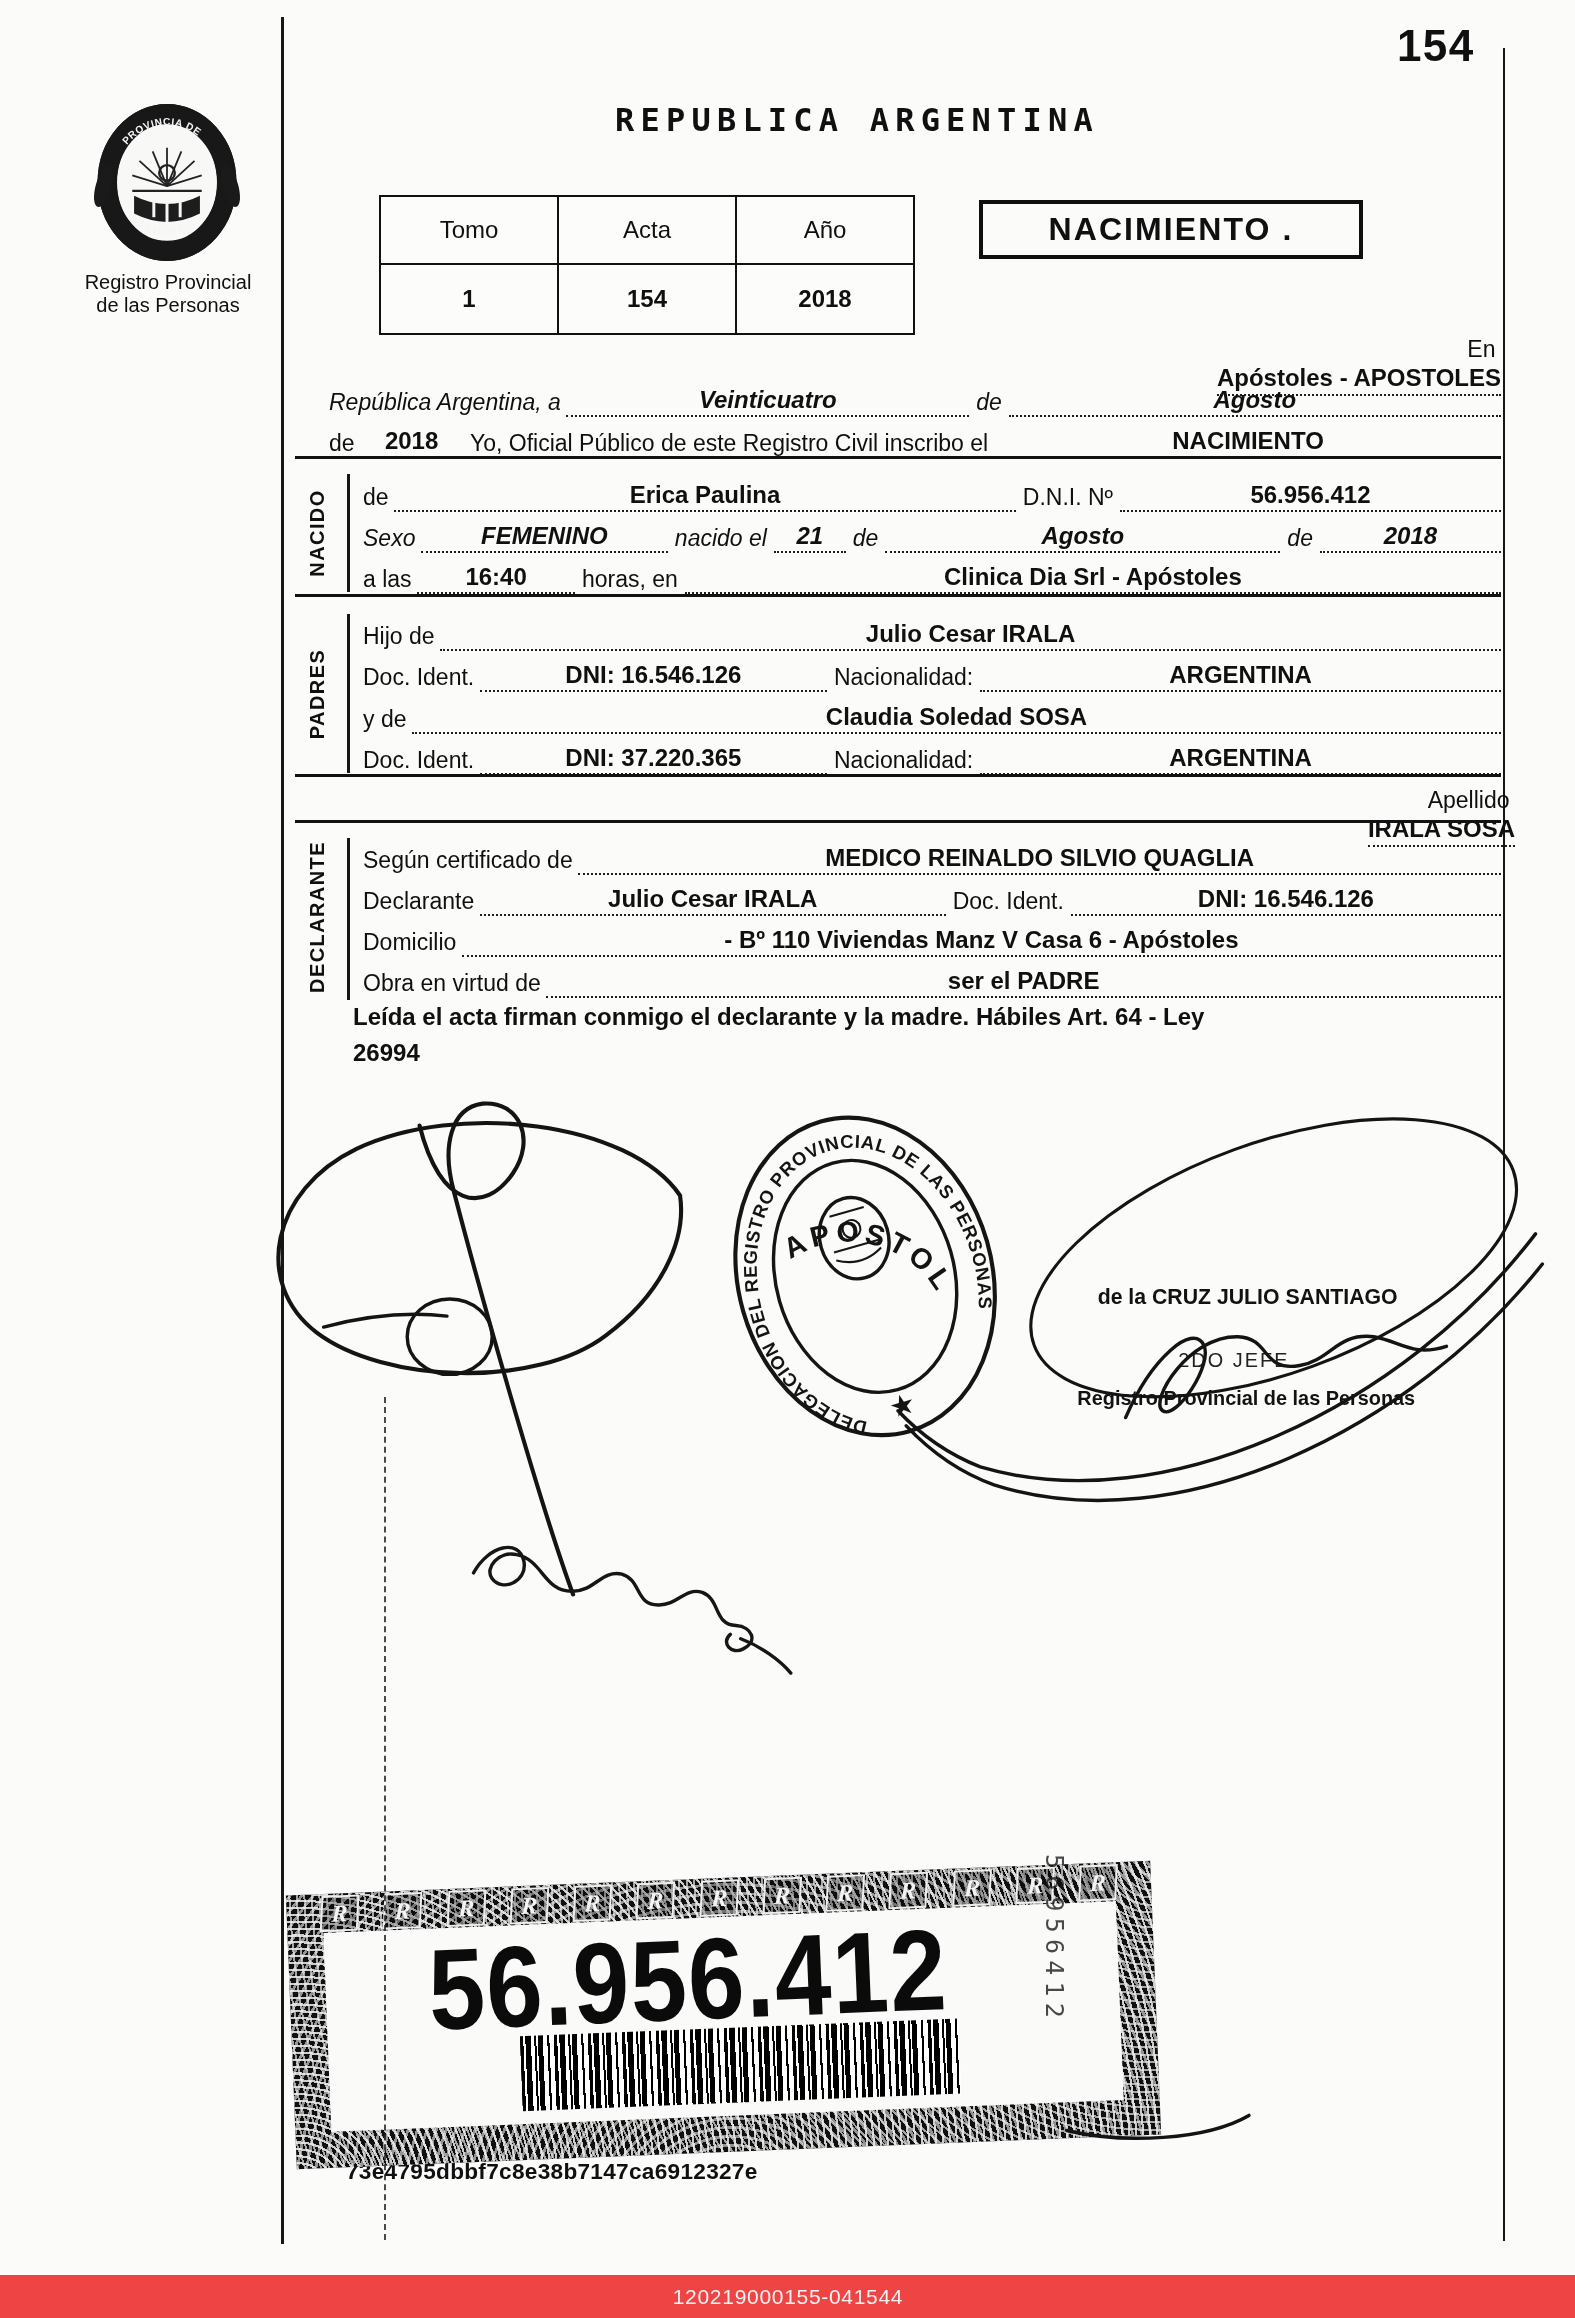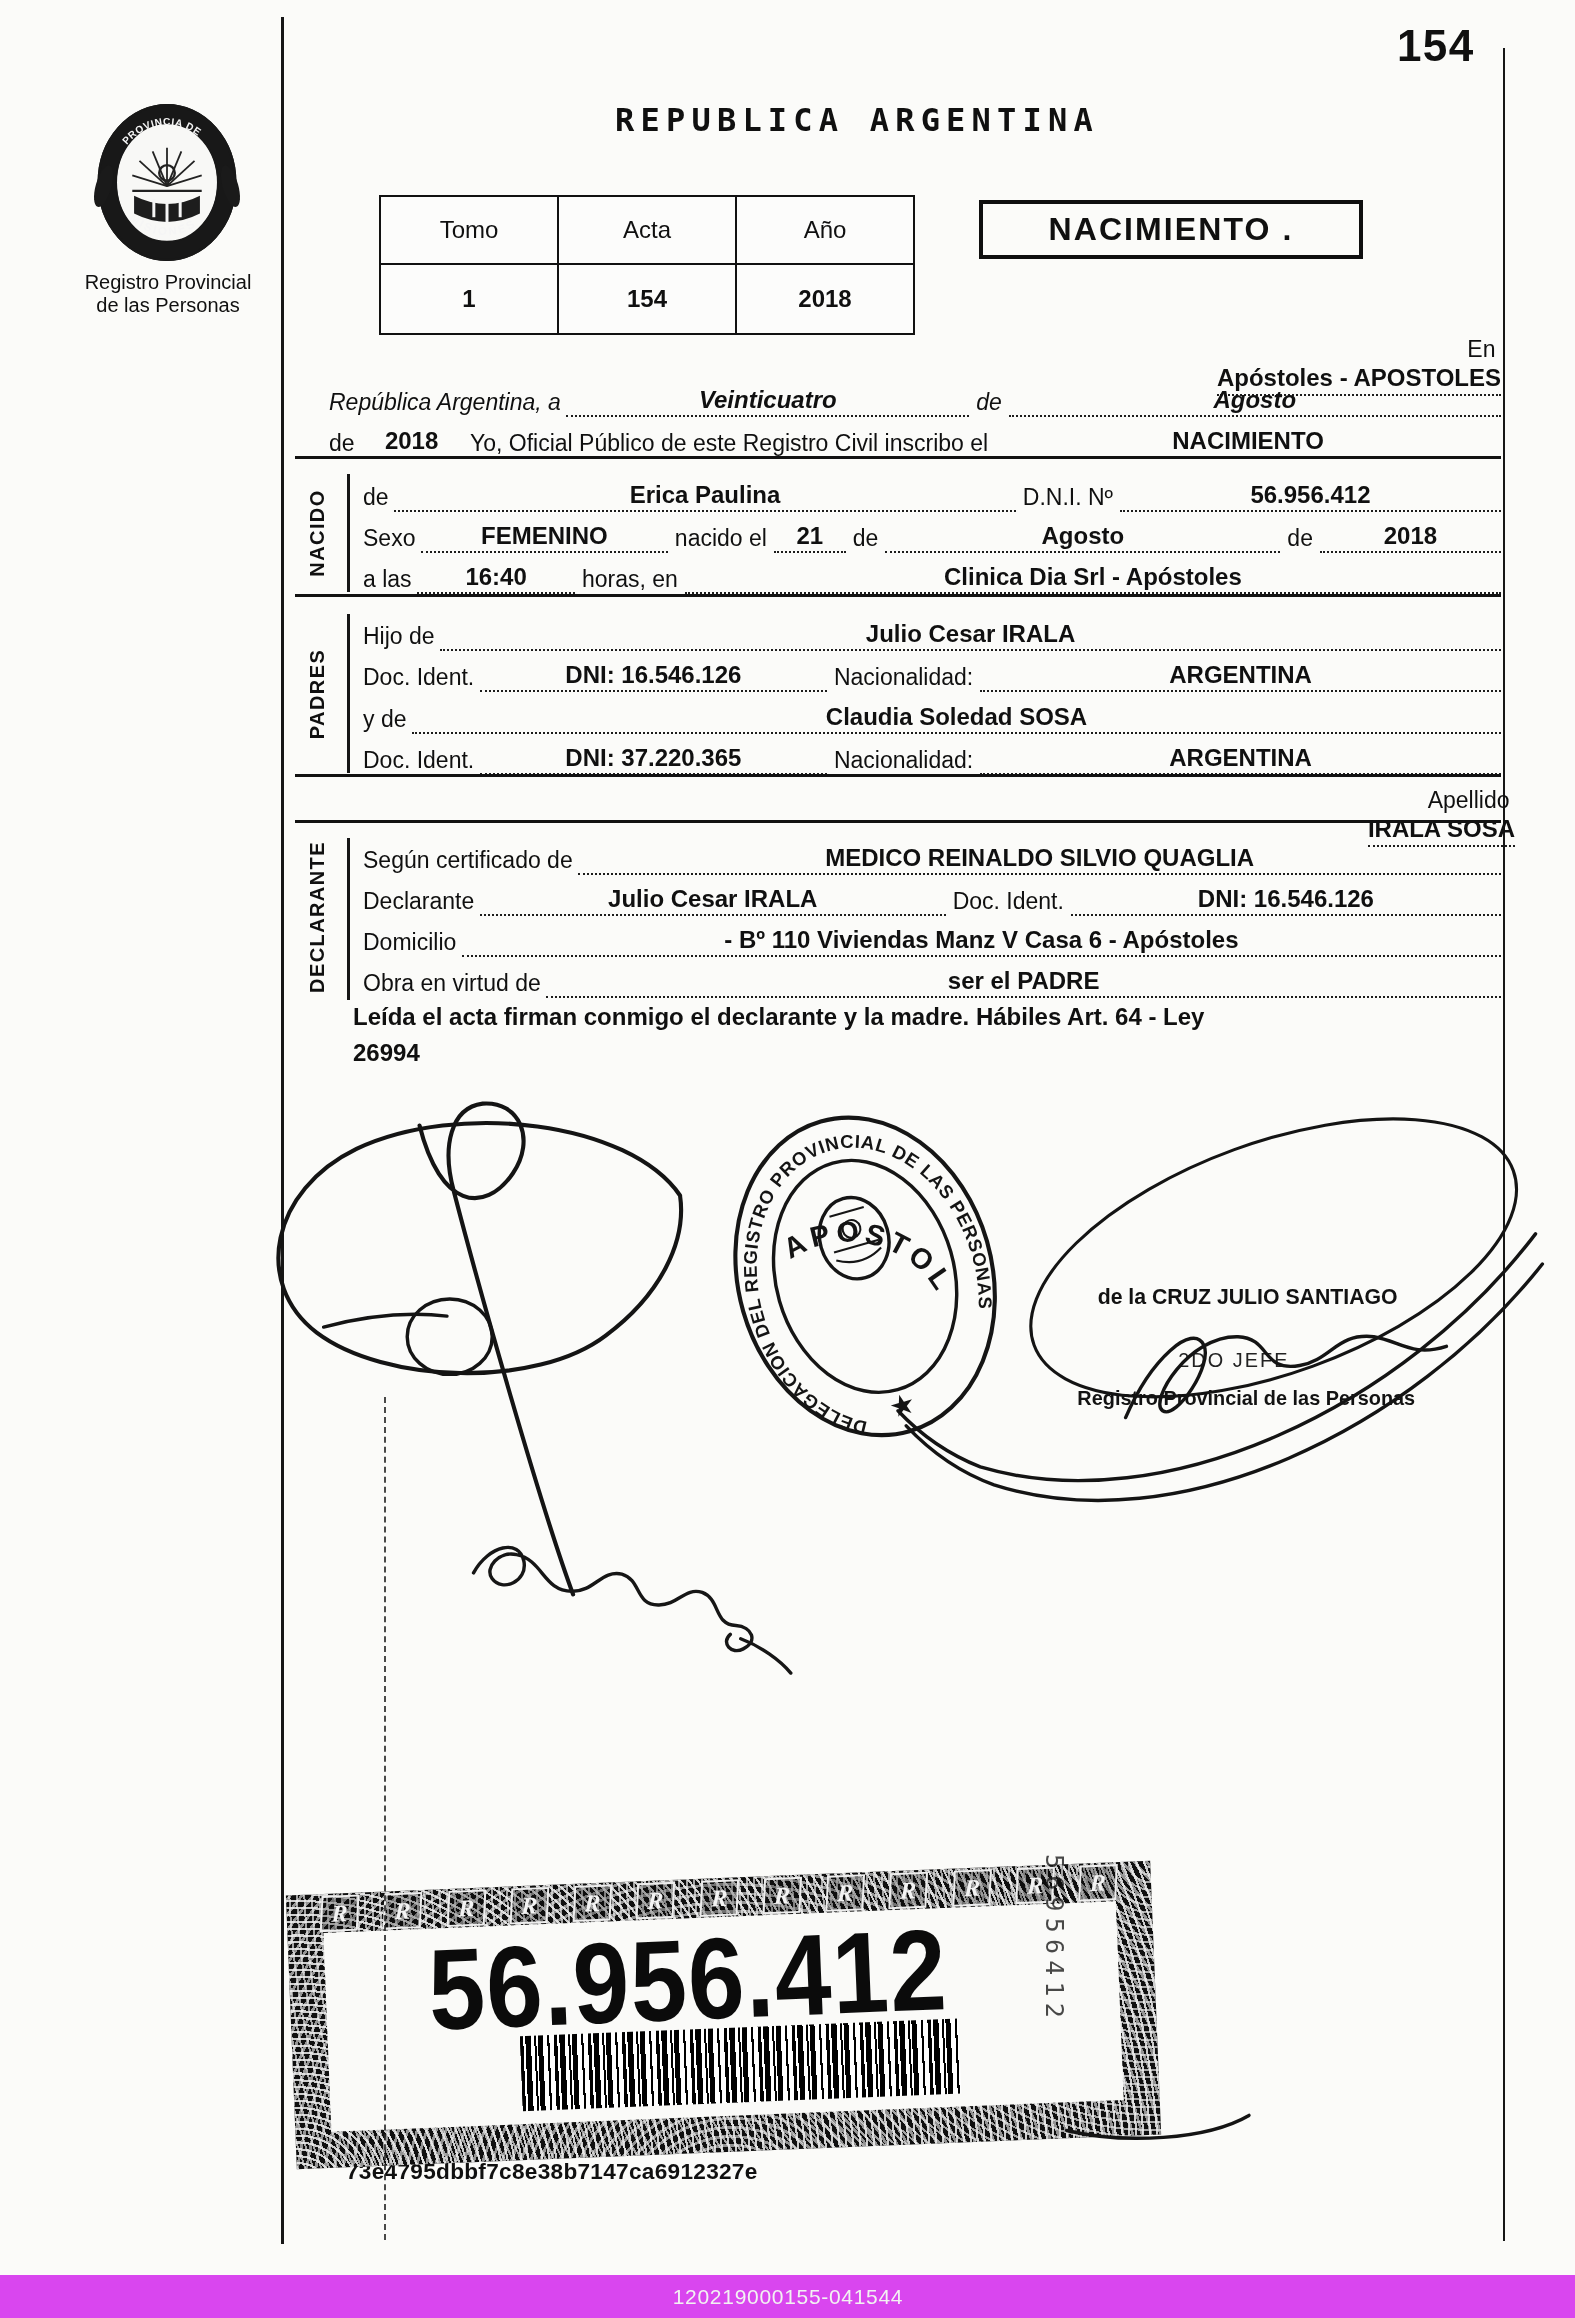--- a/index.html
+++ b/index.html
@@ -52,21 +52,21 @@
                  transform:skewX(-5deg);}
   .sticker .inner{position:absolute;left:36px;right:36px;top:39px;bottom:36px;background:#fafaf8;}
   .sticker .dni{position:absolute;left:103px;top:-5.5px;font-size:115px;font-weight:700;letter-spacing:1.4px;
                 transform:scaleX(.88);transform-origin:left top;color:#0b0b0b;white-space:nowrap;}
   .sticker .barcode{position:absolute;left:192px;top:111px;width:439px;height:75px;
         background:repeating-linear-gradient(90deg,#000 0 3.4px,#fff 3.4px 5.5px,#000 5.5px 11px,#fff 11px 14.4px,
                    #000 14.4px 16.4px,#fff 16.4px 18px,#000 18px 23px,#fff 23px 27.4px,#000 27.4px 29.5px,#fff 29.5px 34px);}
   .control{position:absolute;left:1069px;top:1854px;transform-origin:0 0;transform:rotate(90deg);
            font-family:"DejaVu Sans Mono",monospace;font-size:25px;letter-spacing:6.2px;color:#1c1c1c;opacity:.8;z-index:3;}
   .hash{position:absolute;left:346px;top:2159px;font-size:22.6px;font-weight:700;letter-spacing:0.3px;}
-  .footer{position:absolute;left:0;right:0;bottom:0;height:44px;background:#d946ef;display:flex;
+  .footer{position:absolute;left:0;right:0;bottom:0;height:44px;background:#ef4444;display:flex;
           align-items:center;justify-content:center;color:#f2f2f2;font-size:21px;letter-spacing:0.7px;}
 </style>
 </head>
 <body>
 
 <div class="page">
 
   <div class="rule-v" style="left:281px;top:17px;width:2.7px;height:2227px;"></div>
   <div class="rule-v" style="left:1503px;top:48px;width:2.1px;height:2193px;"></div>
   <div class="rule-dashed" style="left:384px;top:1397px;height:843px;"></div>
@@ -147,21 +147,21 @@
     <span class="val f100">NACIMIENTO</span>
   </div>
   <div class="divider" style="top:456px;"></div>
 
   <div class="row" style="left:363px;top:472px;width:1138px;">
     <span class="lbl">de</span>
     <span class="val f62">Erica Paulina</span>
     <span class="lbl mid">D.N.I. Nº</span>
     <span class="val f38">56.956.412</span>
   </div>
-  <div class="row" style="left:363px;top:513px;width:1138px;">
+  <div class="row" style="left:363px;top:513px;width:1138px;font-style:italic;">
     <span class="lbl">Sexo</span>
     <span class="val f30">FEMENINO</span>
     <span class="lbl mid">nacido el</span>
     <span class="val" style="width:72px;">21</span>
     <span class="lbl mid">de</span>
     <span class="val f48">Agosto</span>
     <span class="lbl mid">de</span>
     <span class="val f22">2018</span>
   </div>
   <div class="row" style="left:363px;top:554px;width:1138px;">

